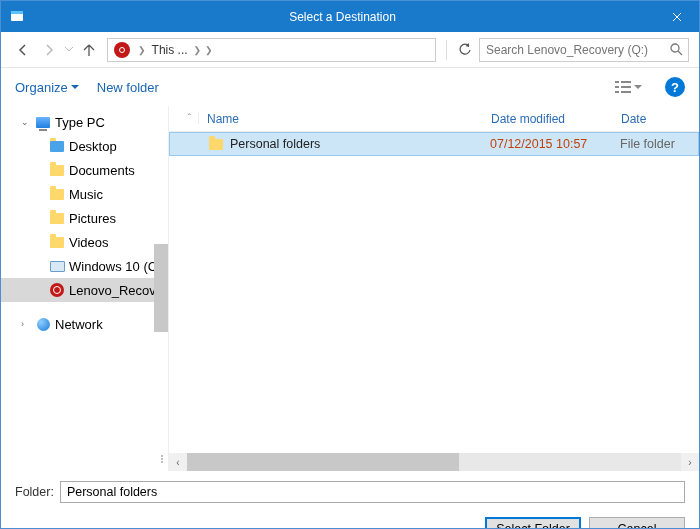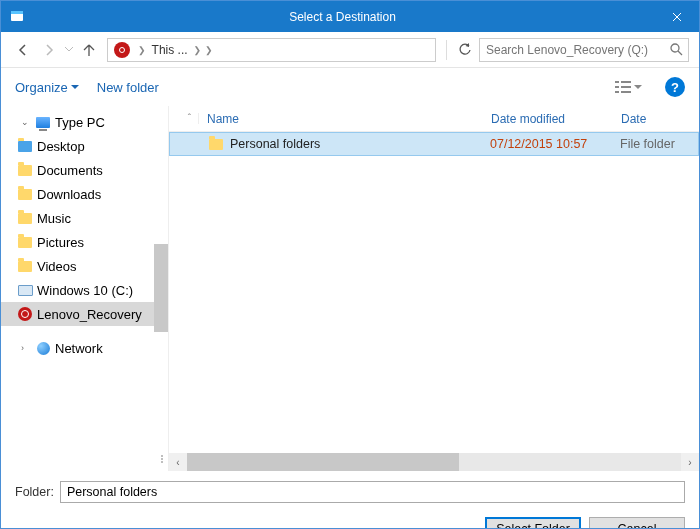--- a/index.html
+++ b/index.html
@@ -28,21 +28,21 @@
 .toolbar { height: 38px; display: flex; align-items: center; padding: 0 14px; gap: 18px; font-size: 13px; color: #1a66b3; }
 .toolbar .t-btn { display: flex; align-items: center; gap: 3px; }
 .toolbar .spacer { flex: 1; }
 .view-btn { display:flex; align-items:center; height:22px; border:1px solid transparent; padding:0 4px; gap:3px; color:#666;}
 .help-ic { width:20px; height:20px; border-radius:50%; background:#0078d7; color:#fff; display:flex; align-items:center; justify-content:center; font-size:13px; font-weight:bold;}
 
 
 .body { display: flex; height: 365px; }
 .sidebar { width: 168px; overflow: hidden; font-size: 13px; padding-top: 4px; position: relative; border-right: 1px solid #eee;}
 .tree-item { display: flex; align-items: center; height: 24px; padding-left: 20px; gap: 4px; white-space: nowrap; cursor: default;}
-.tree-item.indent { padding-left: 16px; }
+.tree-item.indent { padding-left: 48px; }
 .tree-item.selected { background: #d8d8d8; }
 .tree-item .chev { width: 10px; font-size: 9px; color: #666; }
 .ic { width: 16px; height: 16px; display: inline-flex; align-items: center; justify-content: center; flex-shrink:0;}
 .ic-pc { background:linear-gradient(#6ab4ff,#1e7fe0); border-radius:1px; width:14px; height:11px; position:relative;}
 .ic-pc::after{content:"";position:absolute;bottom:-3px;left:3px;width:8px;height:2px;background:#888;}
 .ic-folder { width:14px; height:11px; background:#ffd86b; border-radius:1px; position:relative;}
 .ic-folder::before{content:"";position:absolute;top:-3px;left:0;width:6px;height:3px;background:#ffd86b;border-radius:1px 1px 0 0;}
 .ic-drive { width:15px; height:11px; background:#d9e8f5; border:1px solid #6b9dca; border-radius:1px; position:relative;}
 .ic-net { width:13px; height:13px; background:radial-gradient(circle at 30% 30%, #8ecfff, #1a7bd6); border-radius:50%;}
 .ic-rec { width:14px; height:14px; background:#c31818; border-radius:50%; position:relative; display:flex;align-items:center;justify-content:center;}
@@ -194,26 +194,20 @@
     <div class="tree-item indent">
         <span class="ic">
           <span class="ic-folder"></span>
         </span>
         <span>Documents</span>
       </div>
     <div class="tree-item indent">
         <span class="ic">
           <span class="ic-folder"></span>
         </span>
-        <span>Downloads</span>
-      </div>
-    <div class="tree-item indent">
-        <span class="ic">
-          <span class="ic-folder"></span>
-        </span>
         <span>Music</span>
       </div>
     <div class="tree-item indent">
         <span class="ic">
           <span class="ic-folder"></span>
         </span>
         <span>Pictures</span>
       </div>
     <div class="tree-item indent">
         <span class="ic">

